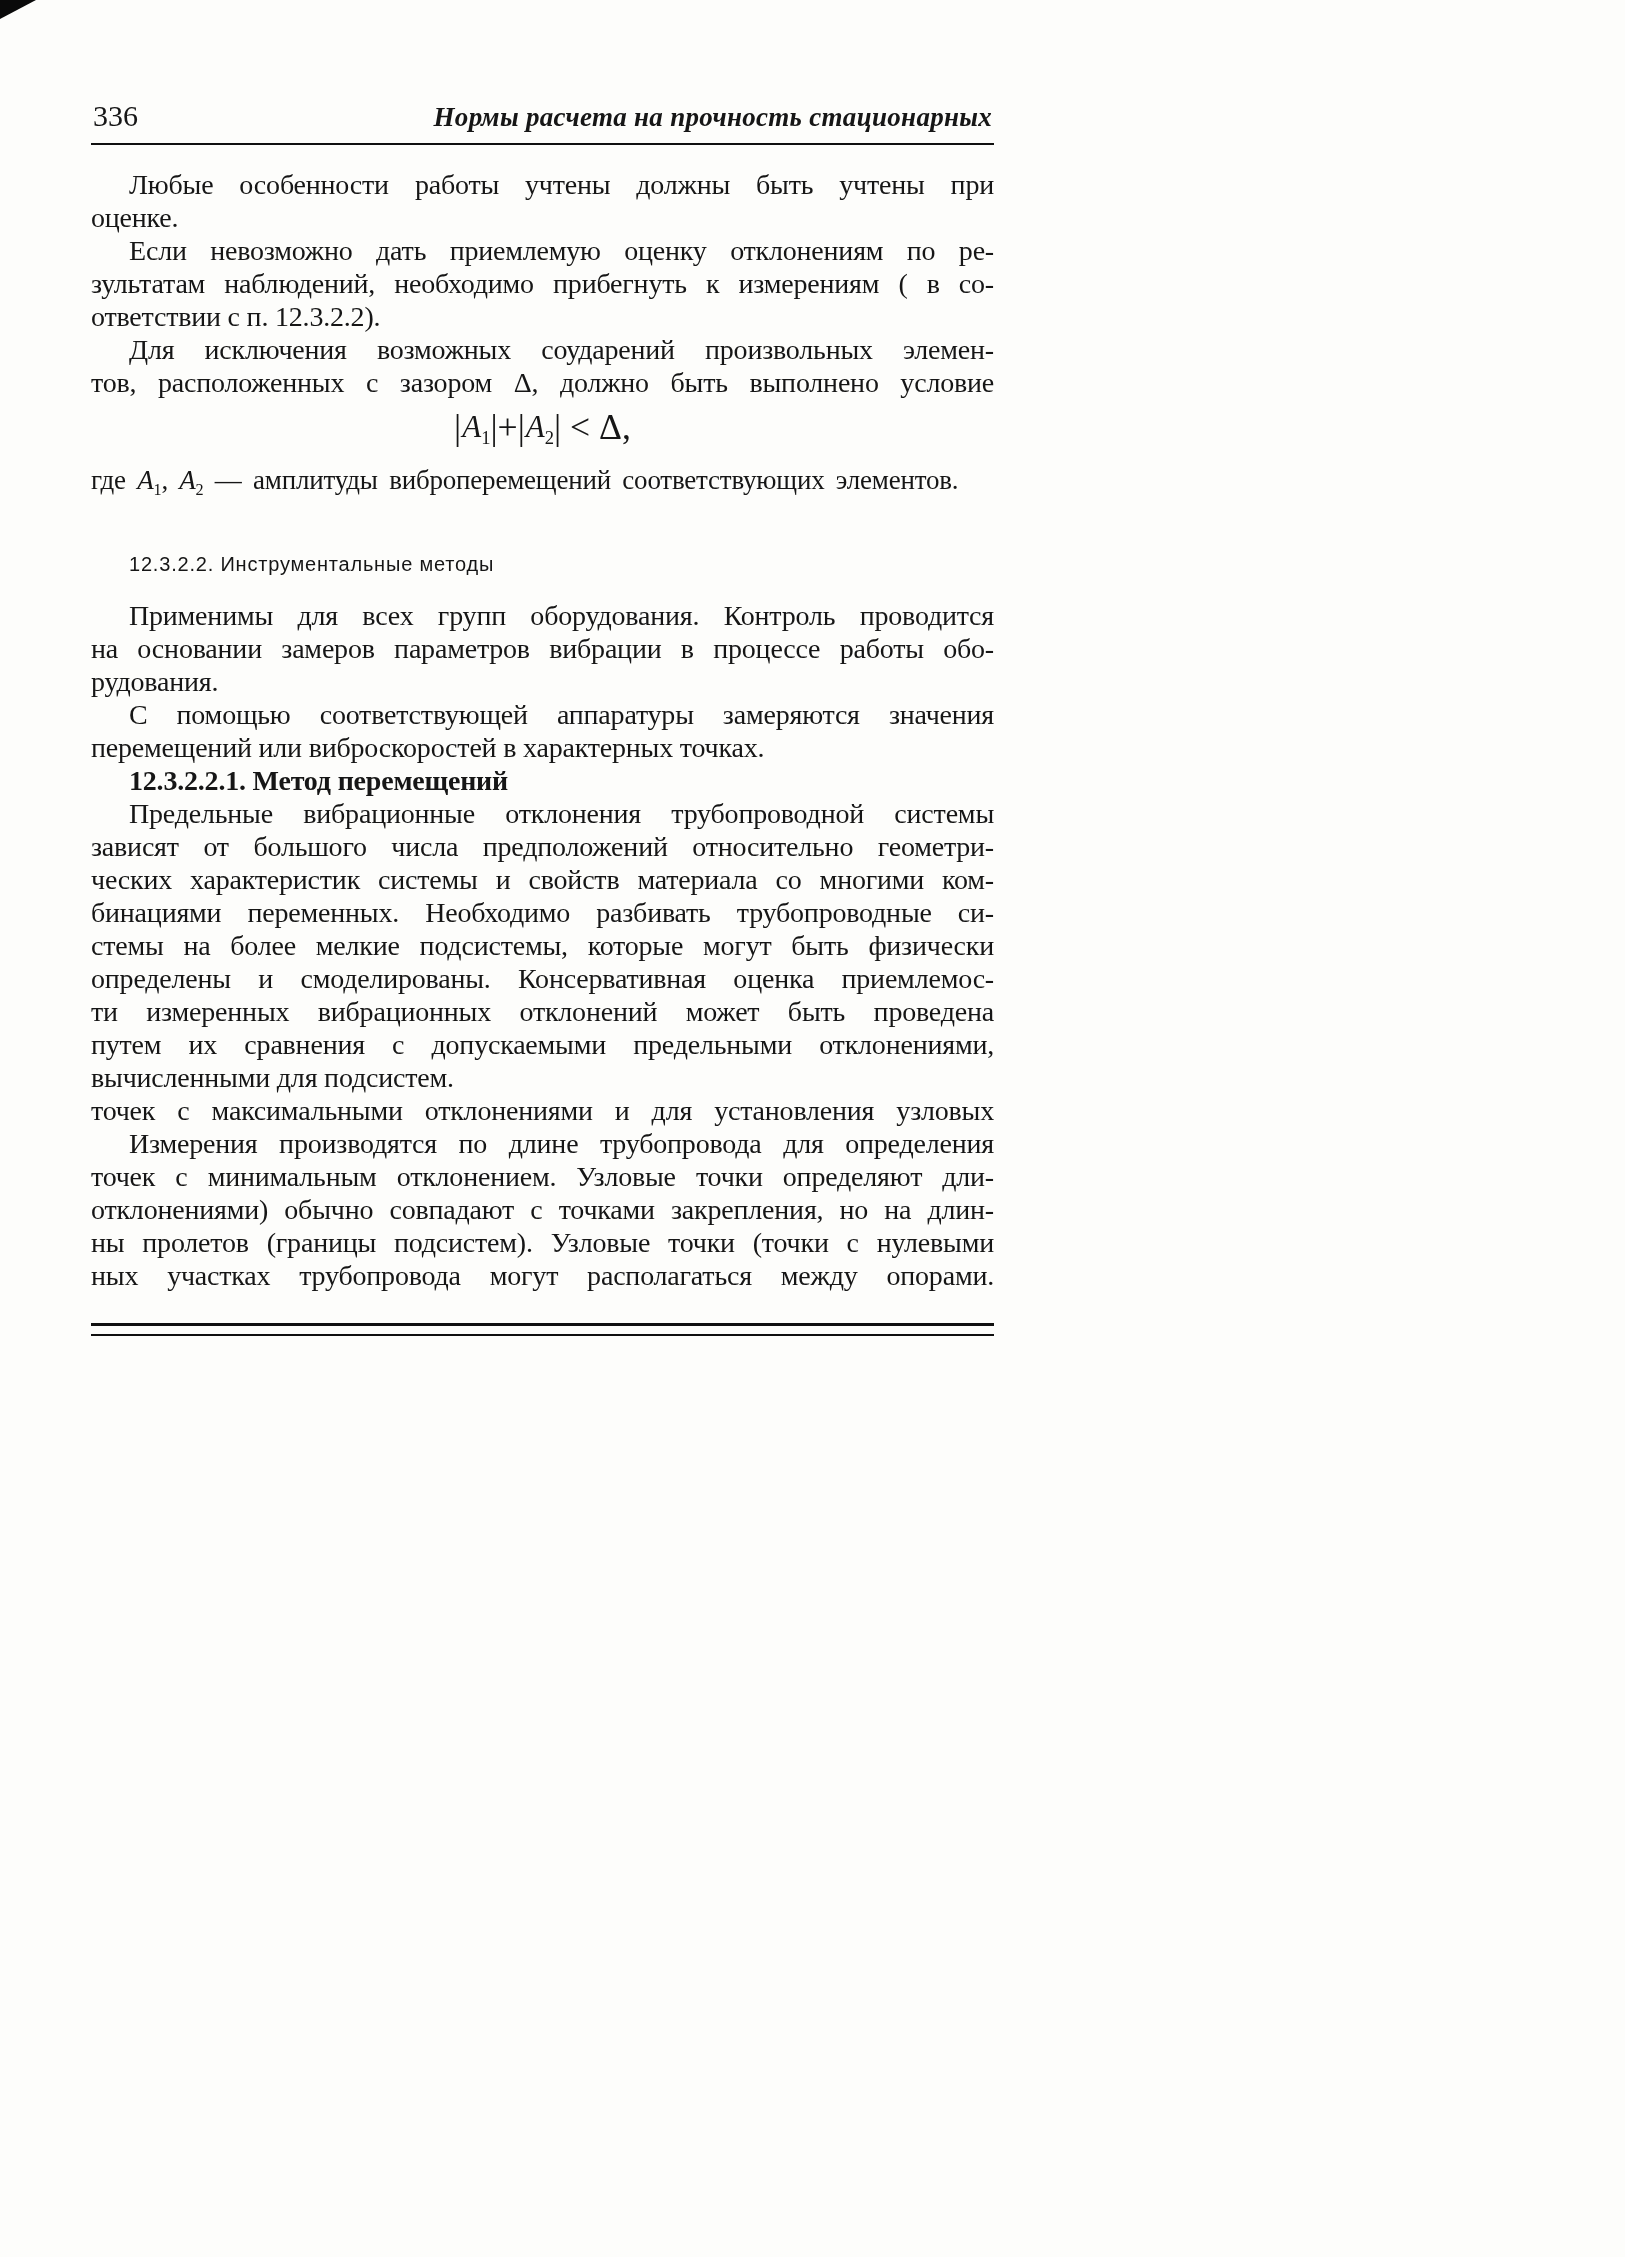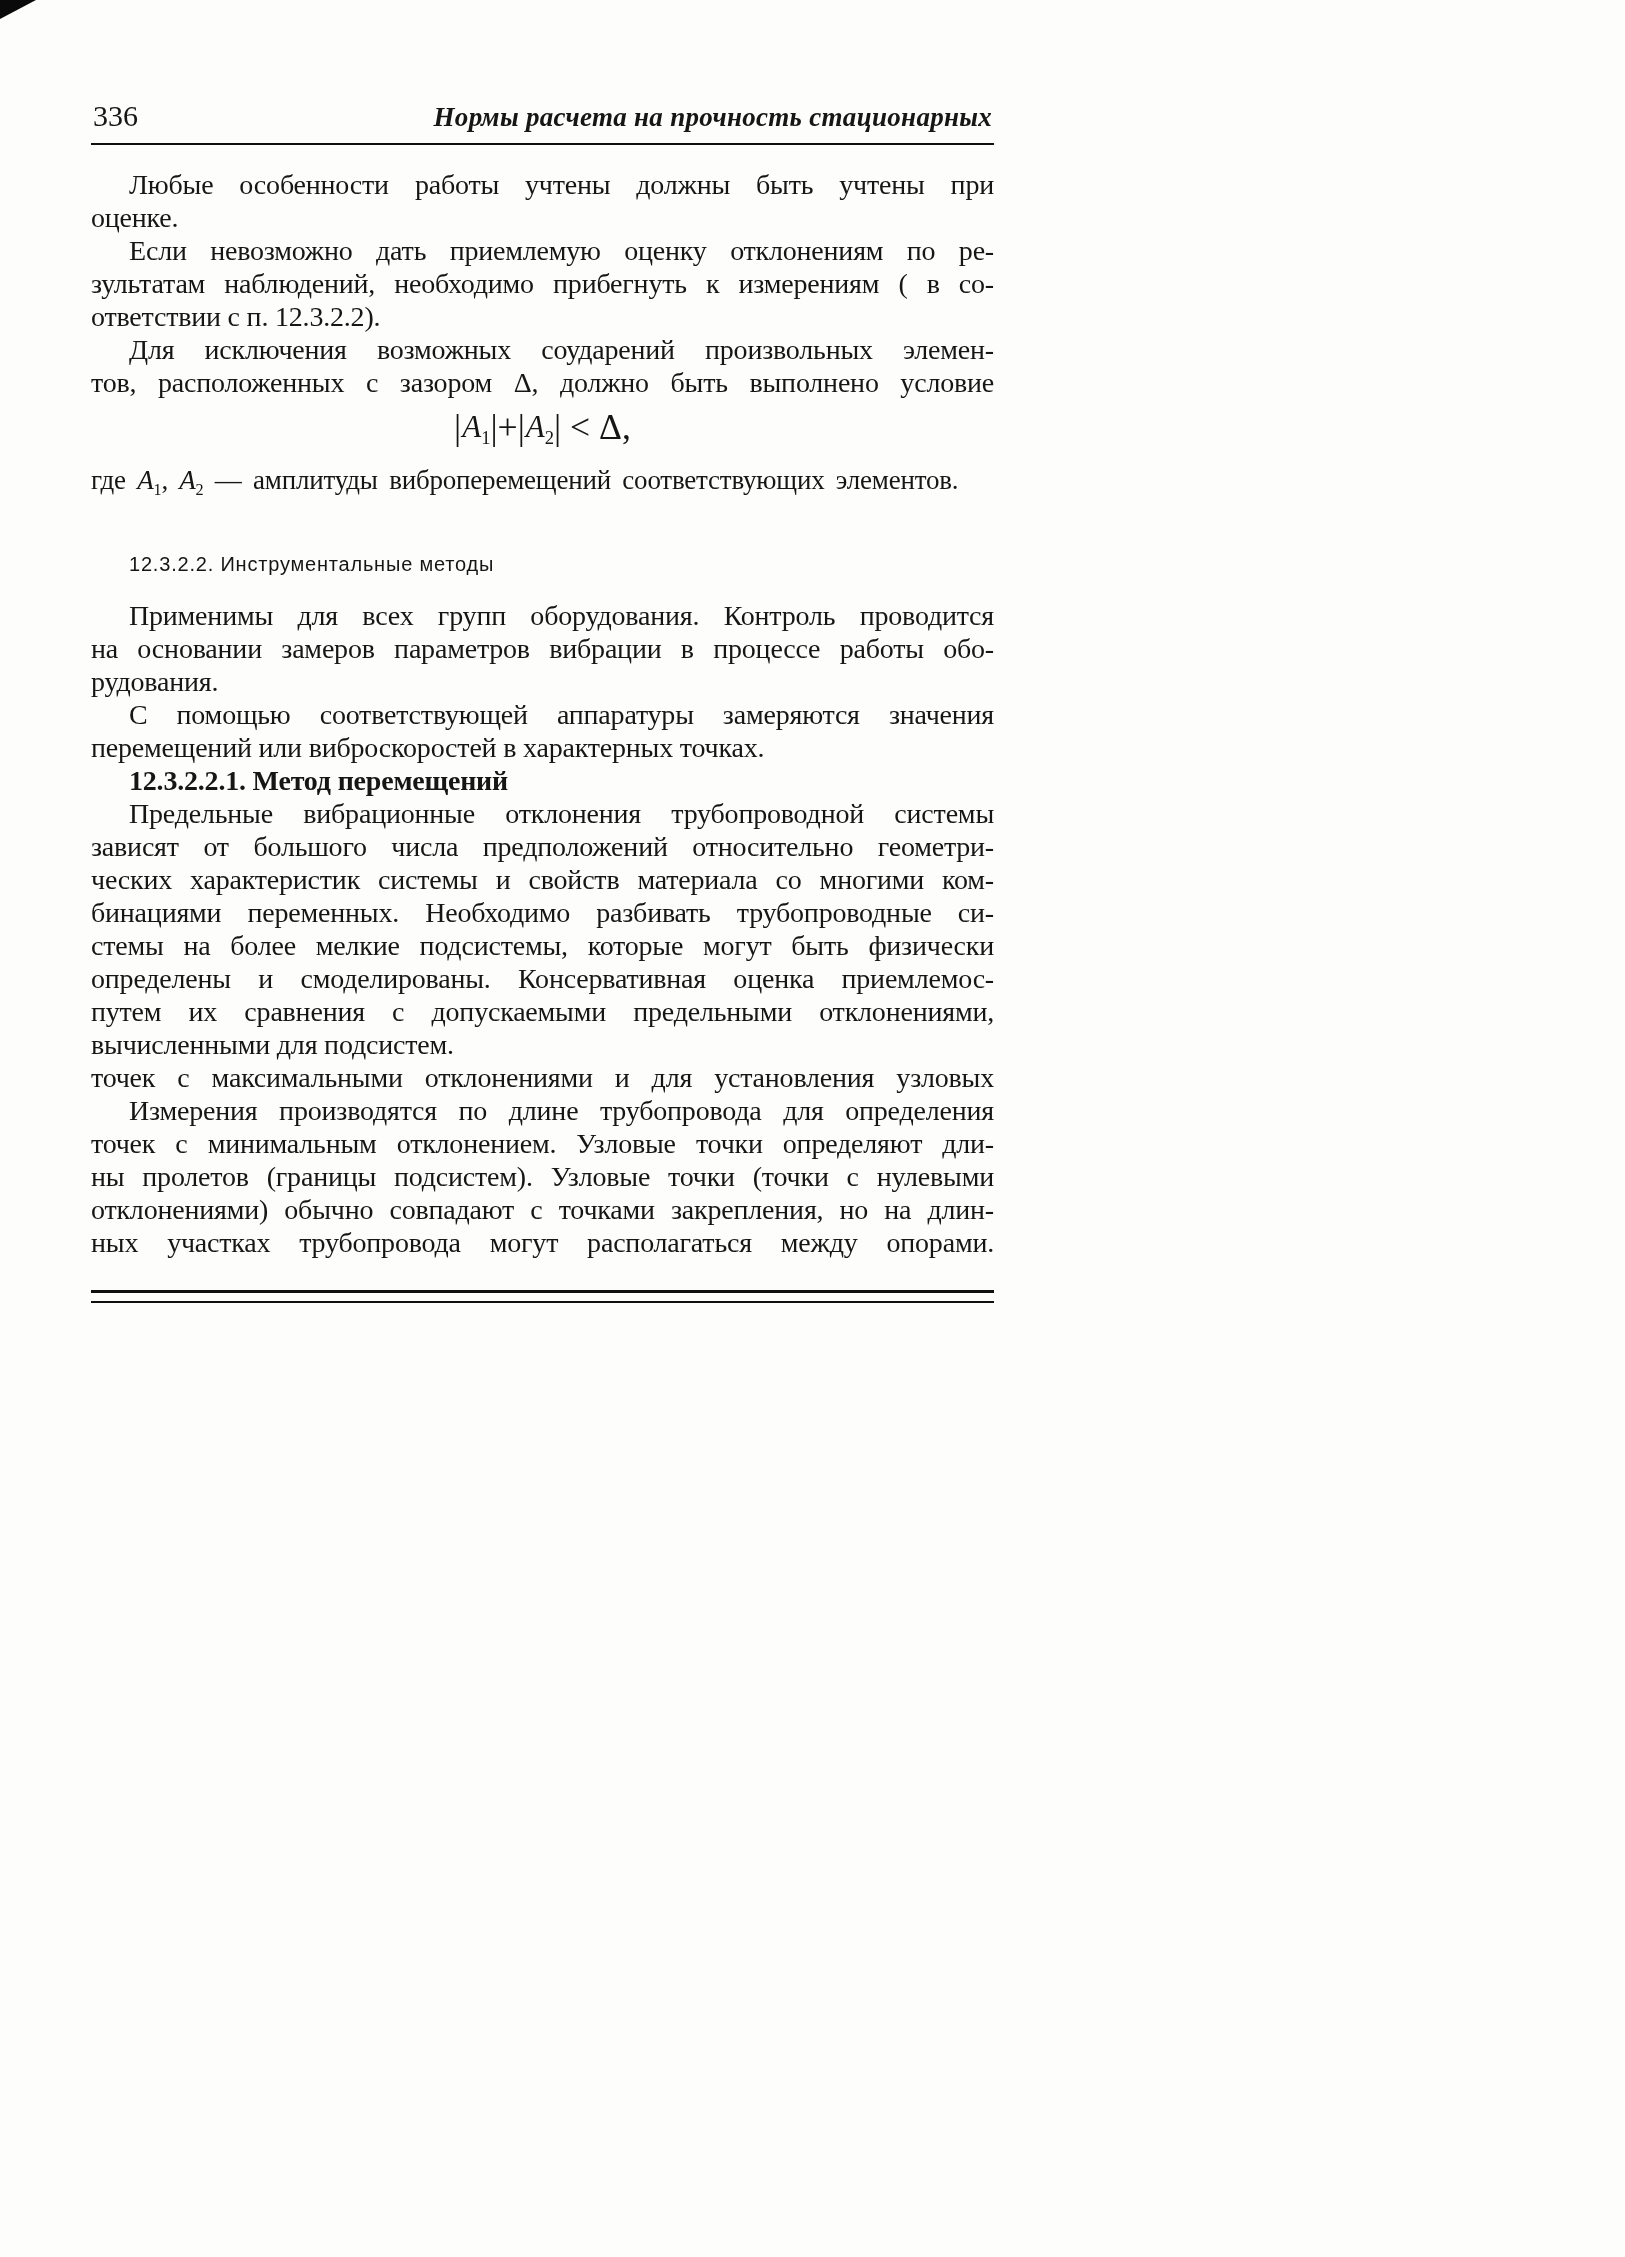--- a/index.html
+++ b/index.html
@@ -148,30 +148,31 @@
 
     <div class="line ind bold">12.3.2.2.1. Метод перемещений</div>
 
     <div class="para">
       <div class="line j ind">Предельные вибрационные отклонения трубопроводной системы</div>
       <div class="line j">зависят от большого числа предположений относительно геометри-</div>
       <div class="line j">ческих характеристик системы и свойств материала со многими ком-</div>
       <div class="line j">бинациями переменных. Необходимо разбивать трубопроводные си-</div>
       <div class="line j">стемы на более мелкие подсистемы, которые могут быть физически</div>
       <div class="line j">определены и смоделированы. Консервативная оценка приемлемос-</div>
+      <div class="line j">ти измеренных вибрационных отклонений может быть проведена</div>
       <div class="line j">путем их сравнения с допускаемыми предельными отклонениями,</div>
       <div class="line">вычисленными для подсистем.</div>
     </div>
 
     <div class="para">
       <div class="line j">точек с максимальными отклонениями и для установления узловых</div>
       <div class="line j ind">Измерения производятся по длине трубопровода для определения</div>
       <div class="line j">точек с минимальным отклонением. Узловые точки определяют дли-</div>
+      <div class="line j">отклонениями) обычно совпадают с точками закрепления, но на длин-</div>
       <div class="line j">ны пролетов (границы подсистем). Узловые точки (точки с нулевыми</div>
-      <div class="line j">отклонениями) обычно совпадают с точками закрепления, но на длин-</div>
       <div class="line j">ных участках трубопровода могут располагаться между опорами.</div>
     </div>
 
   </div>
 
   <div class="footer-rule"></div>
 
 </div>
 
 

